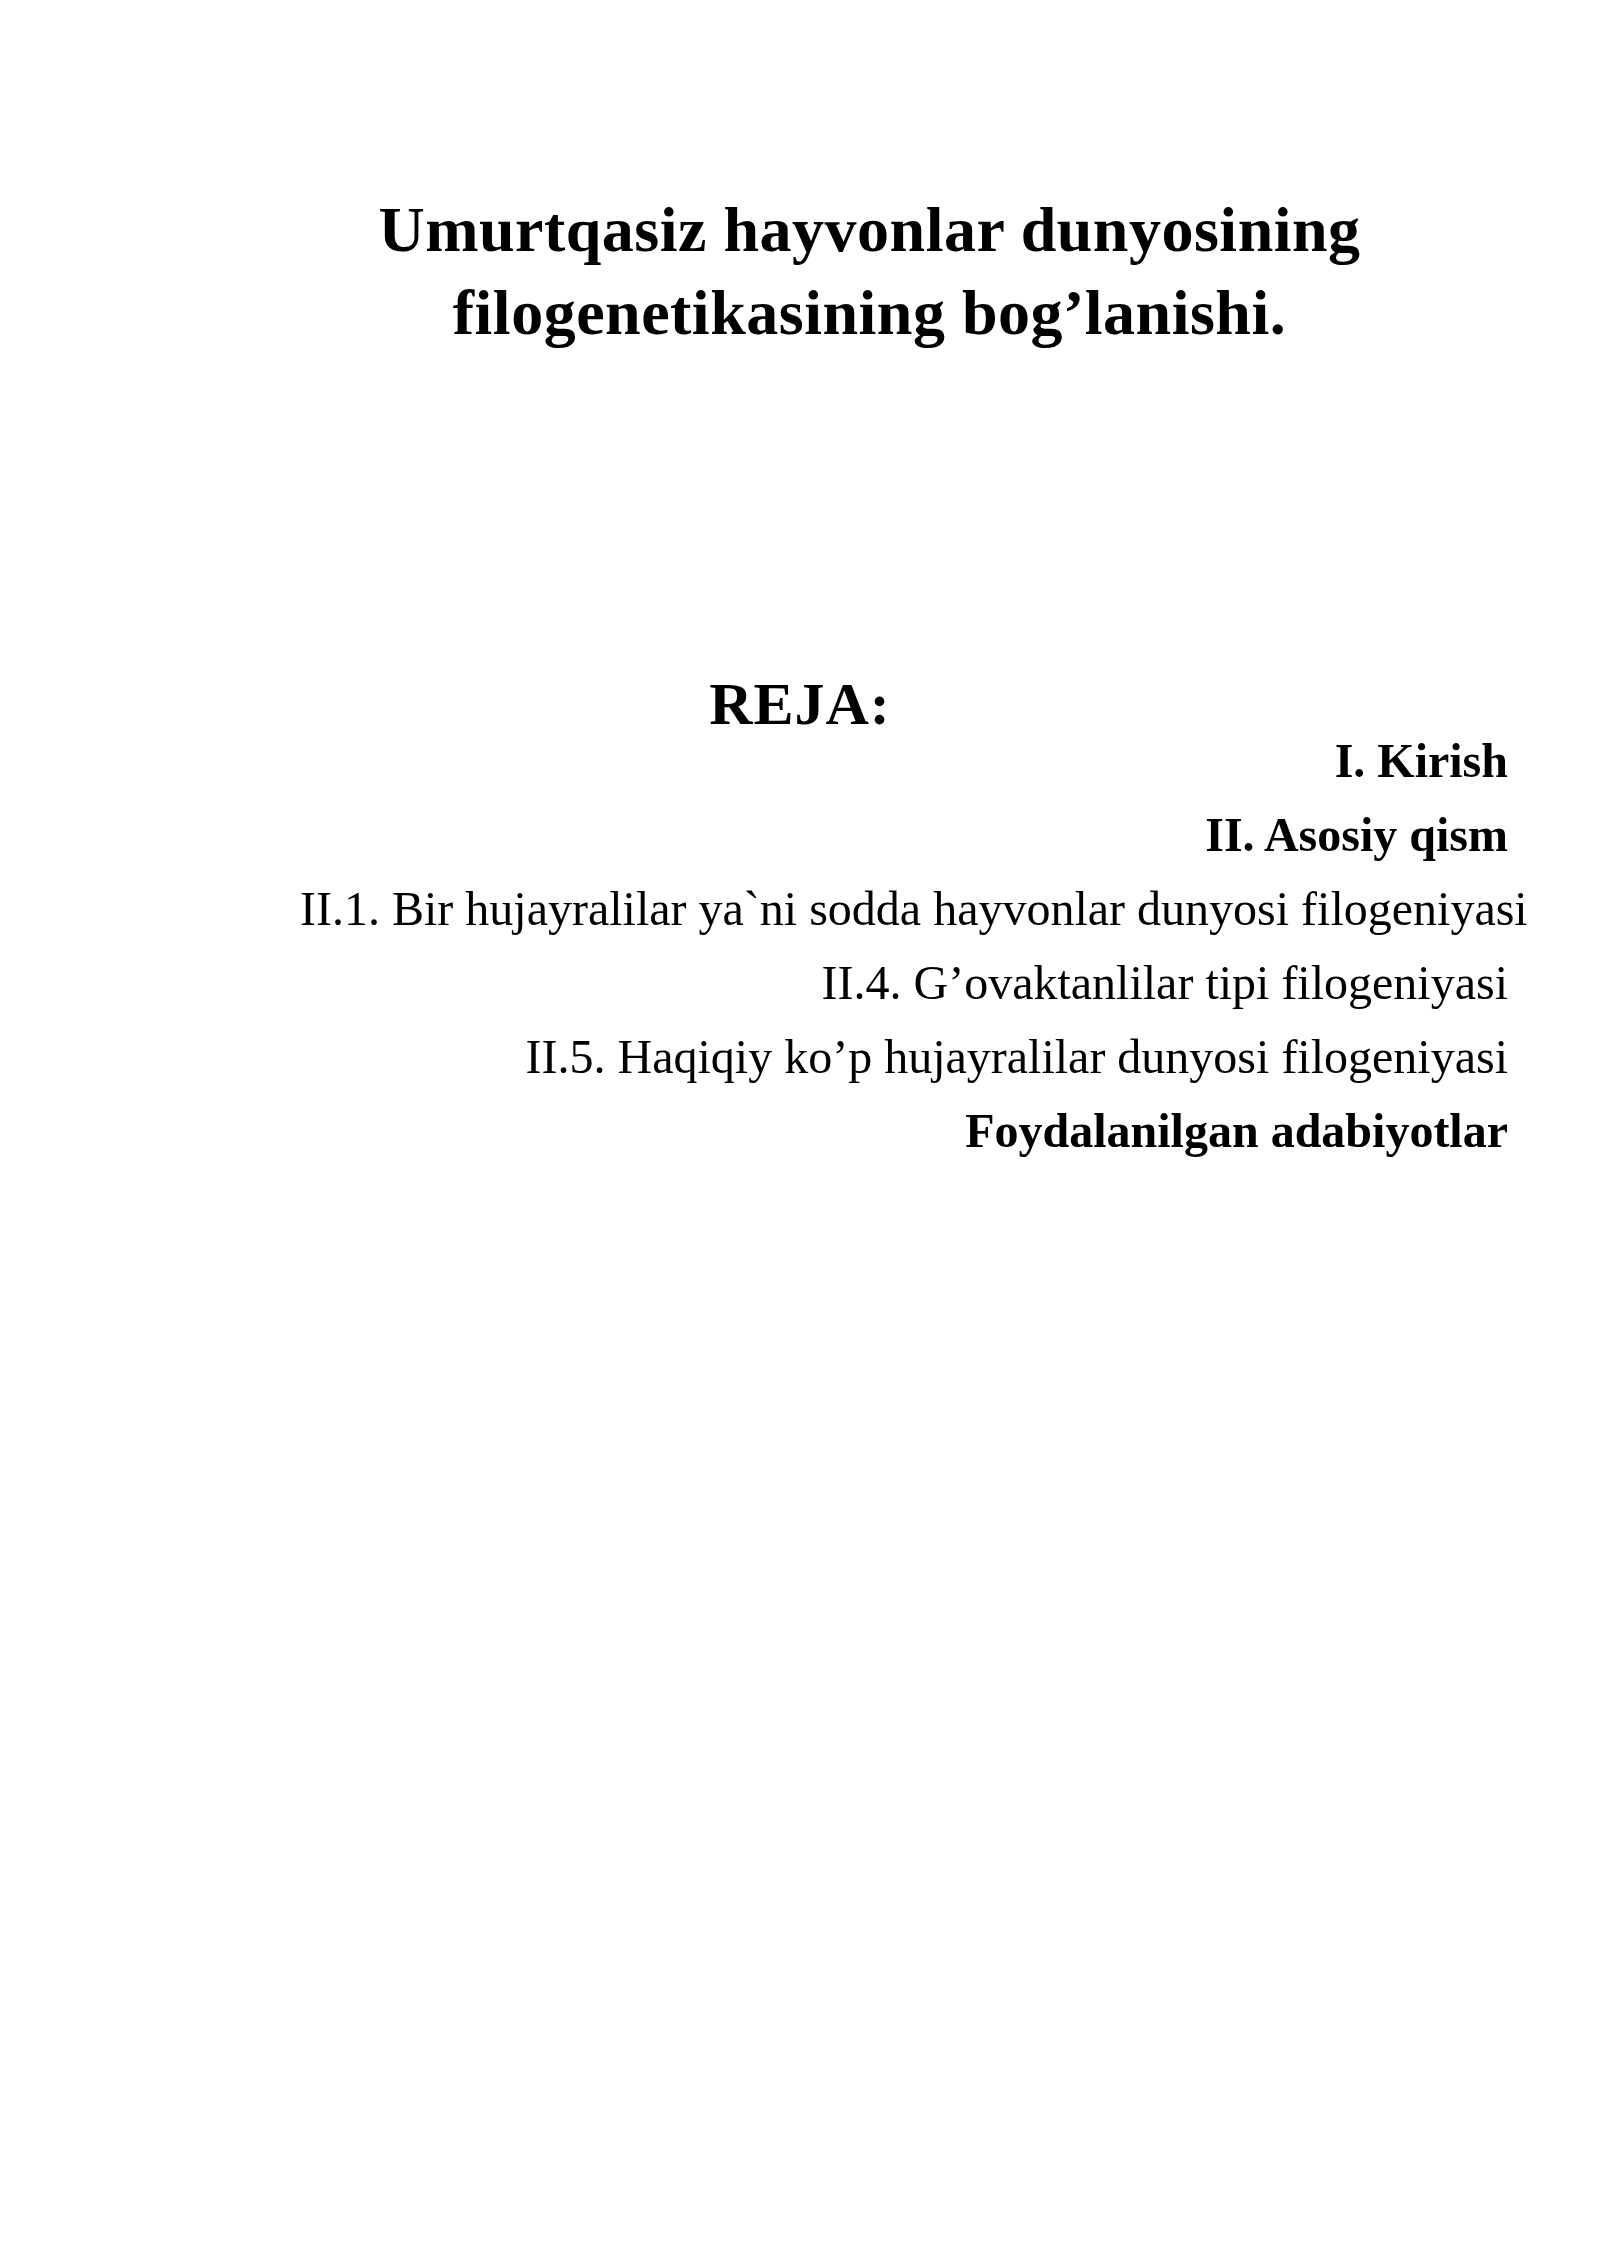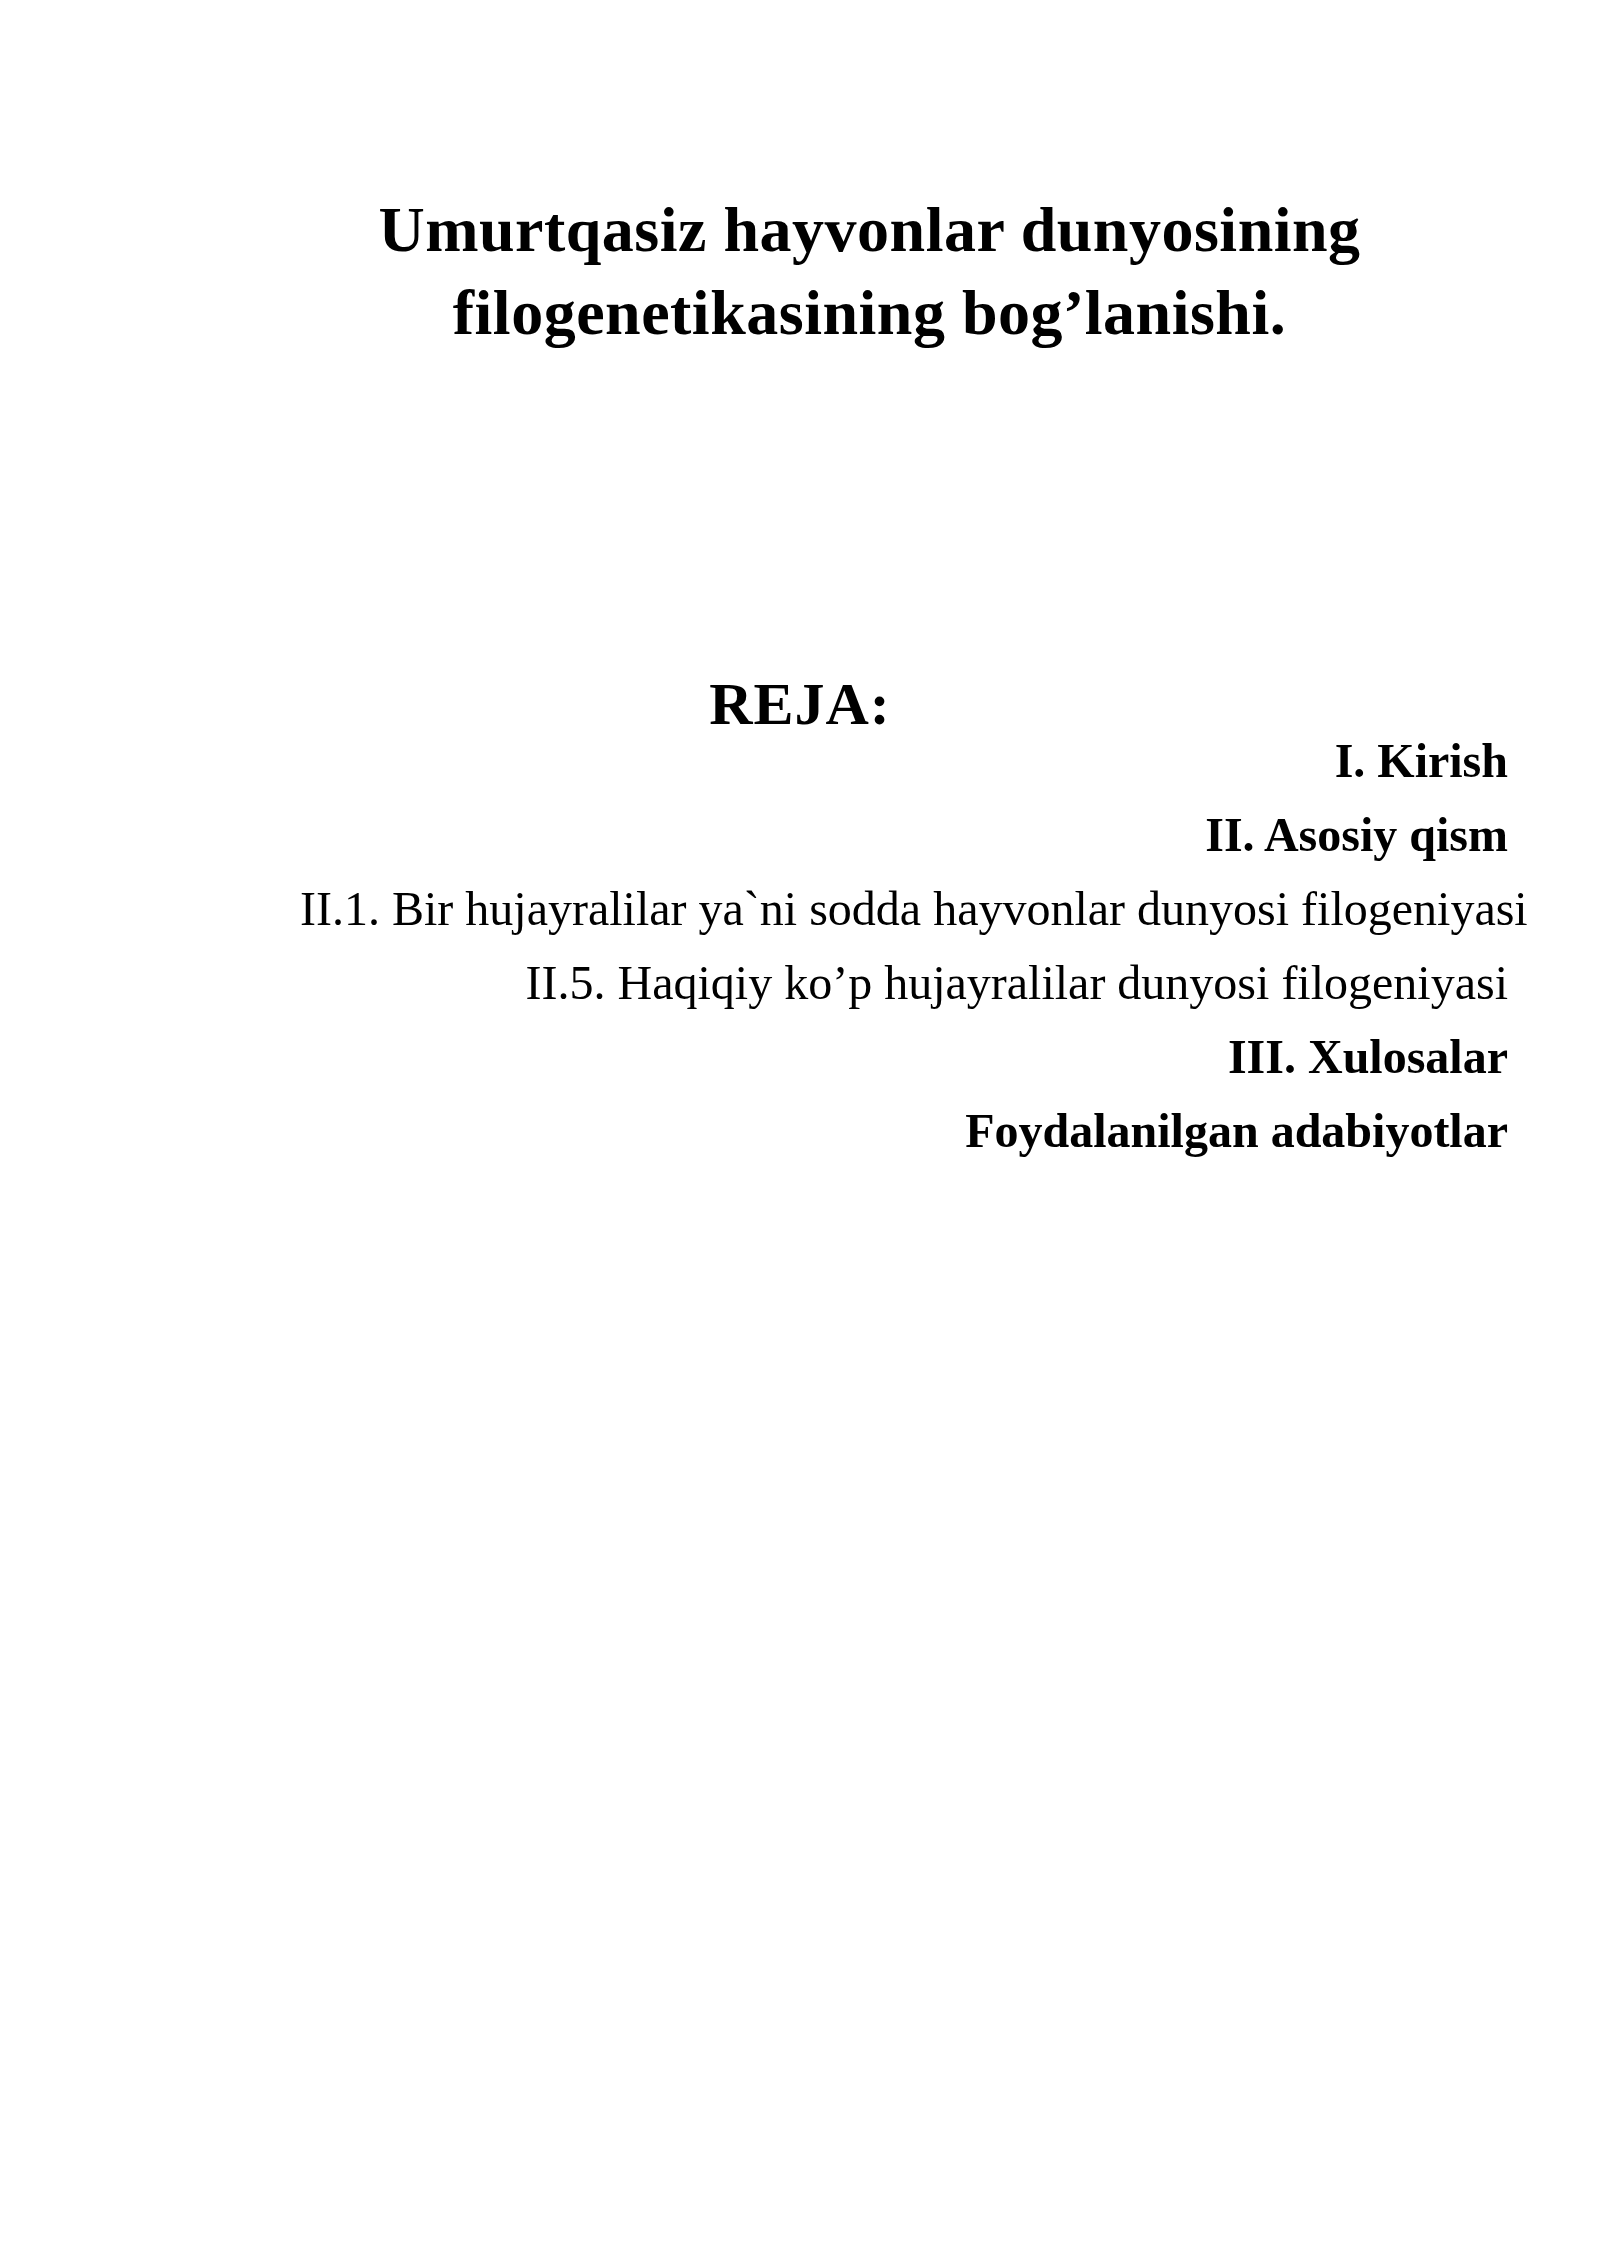--- a/index.html
+++ b/index.html
@@ -72,18 +72,18 @@
     <span class="title-line">Umurtqasiz hayvonlar dunyosining</span>
     <span class="title-line">filogenetikasining bog’lanishi.</span>
   </h1>
 
   <h2 class="plan-heading">REJA:</h2>
 
   <div class="outline">
     <div class="outline-item bold">I. Kirish</div>
     <div class="outline-item bold">II. Asosiy qism</div>
     <div class="outline-item indent">II.1. Bir hujayralilar ya`ni sodda hayvonlar dunyosi filogeniyasi</div>
+    <div class="outline-item indent">II.4. G’ovaktanlilar tipi filogeniyasi</div>
     <div class="outline-item indent">II.5. Haqiqiy ko’p hujayralilar dunyosi filogeniyasi</div>
-    <div class="outline-item bold">III. Xulosalar</div>
     <div class="outline-item bold">Foydalanilgan adabiyotlar</div>
   </div>
 
 </div>
 
 </body></html>

